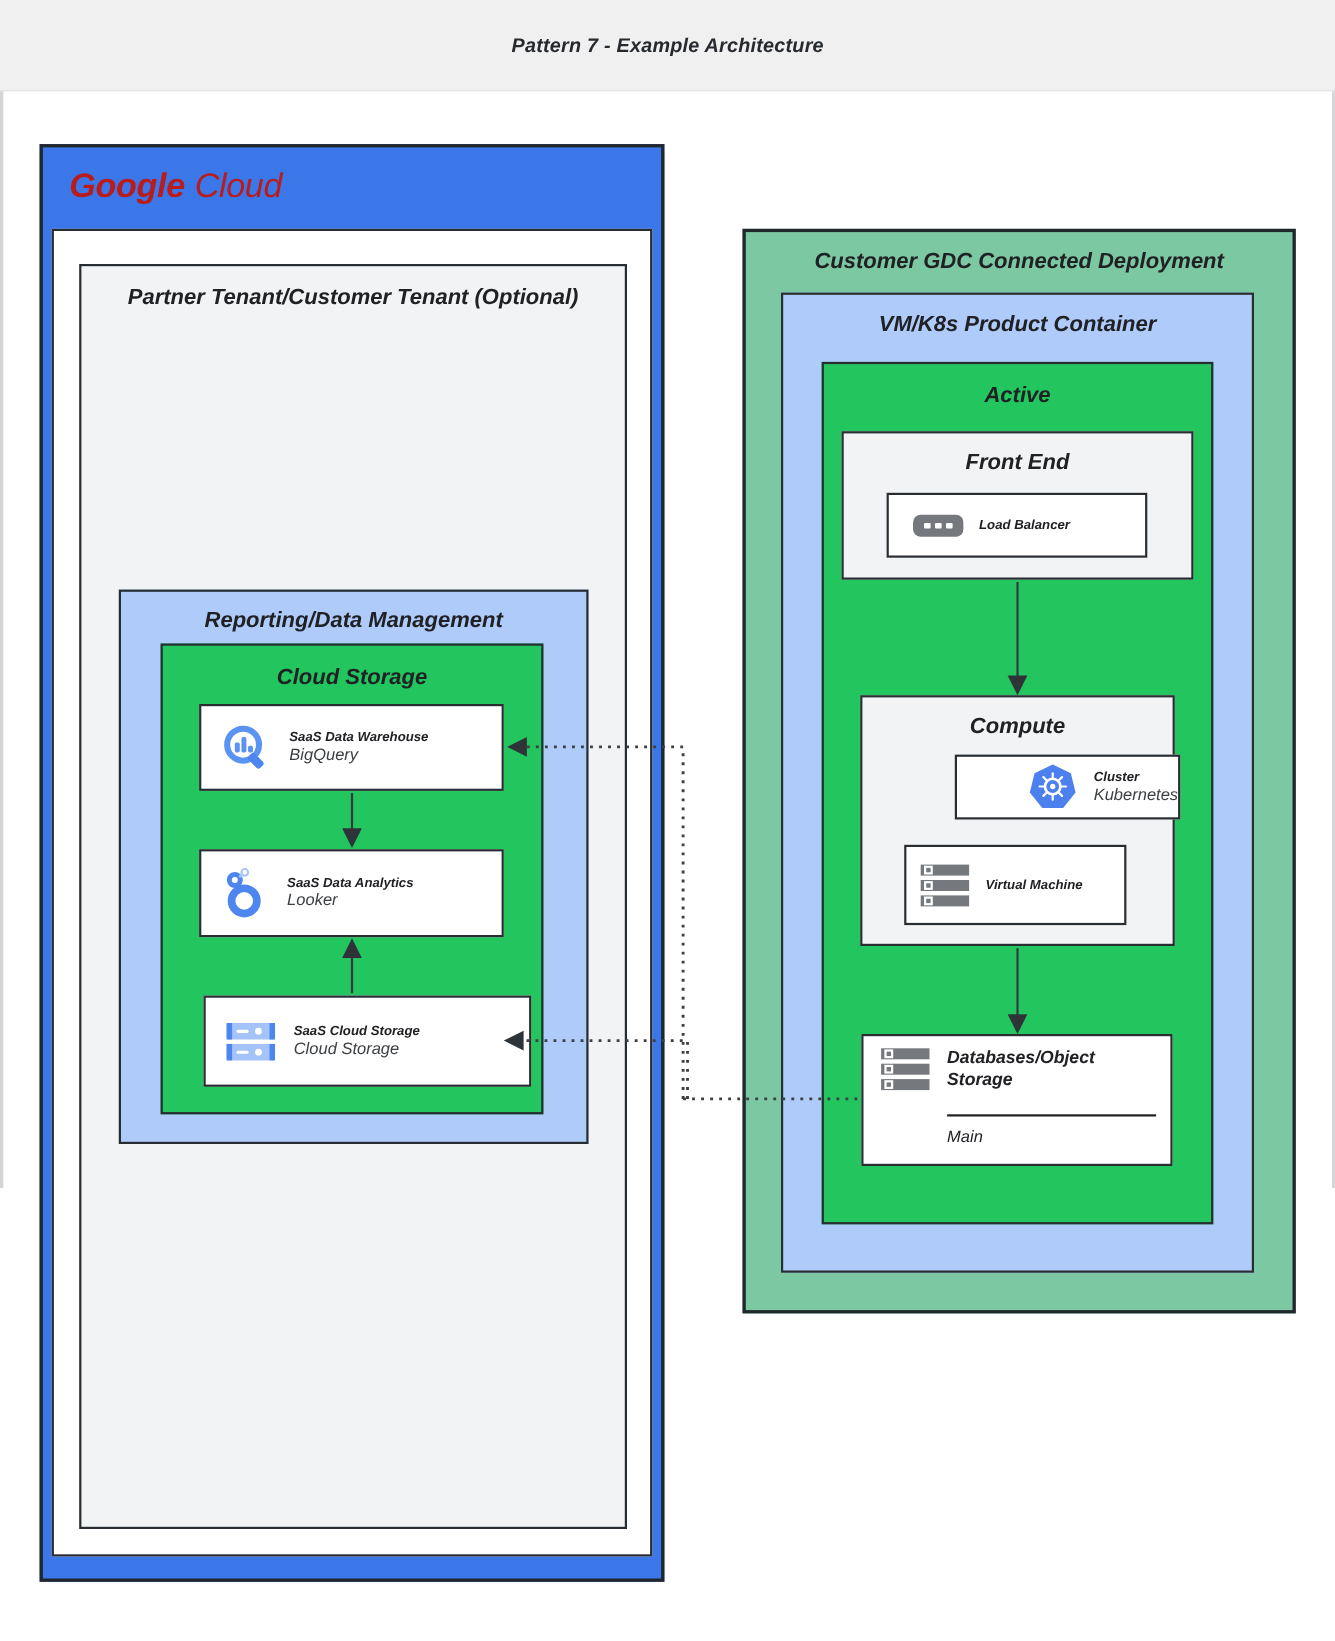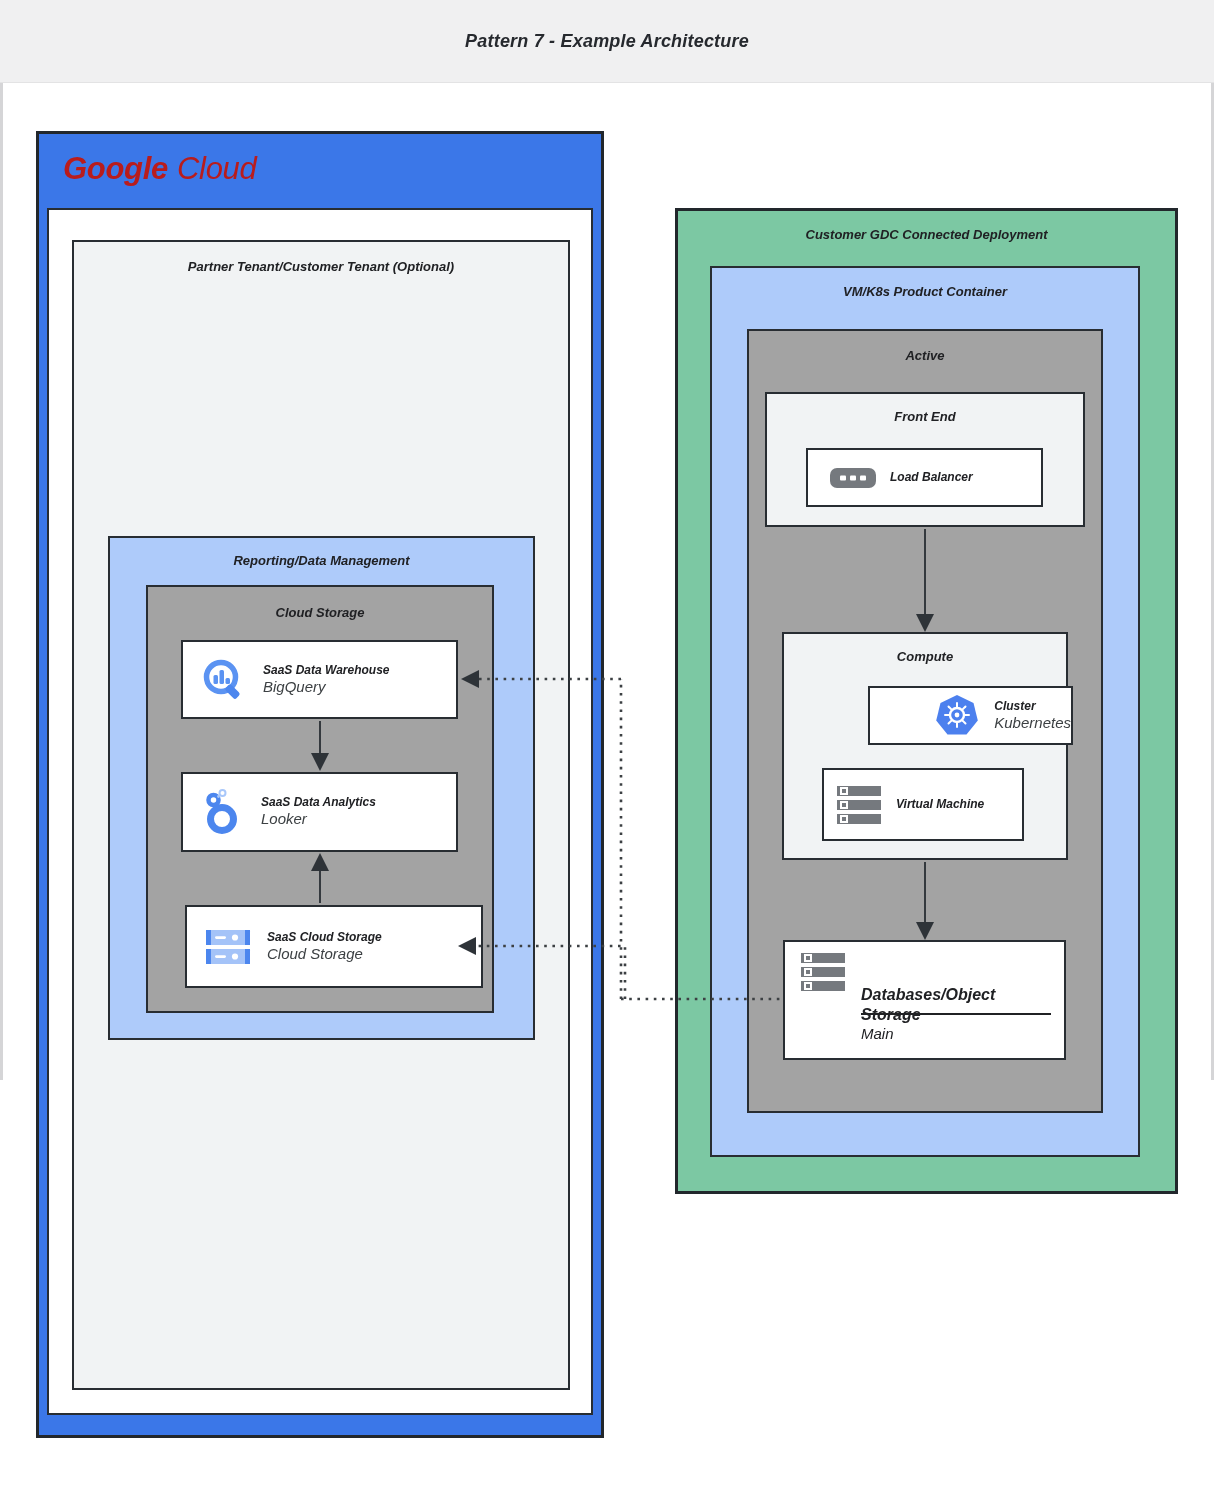--- a/index.html
+++ b/index.html
@@ -8,29 +8,29 @@
     font-family:"Liberation Sans",sans-serif;color:#202124;font-style:italic;
   }
   .abs{position:absolute;box-sizing:border-box;}
   .titlebar{
     left:0;top:0;width:1214px;height:83px;background:#f0f0f1;border-bottom:1px solid #e3e3e4;
     display:flex;align-items:center;justify-content:center;
   }
   .titlebar .title{font-size:18px;font-weight:700;color:#26292e;letter-spacing:.2px;}
   .edge-tick{background:#d5d5d7;width:3px;}
   .zone{border:2px solid #282d32;}
-  .zone-label{display:block;text-align:center;font-weight:700;font-size:13px;color:#202124;}
+  .zone-label{display:block;text-align:center;font-weight:700;font-size:20px;color:#202124;}
   .gc-box{background:#3b77e8;border:3px solid #22272c;}
   .logo{font-size:31px;color:#b91c1c;letter-spacing:-.3px;white-space:nowrap;}
   .logo .g{font-weight:600;}
   .logo .c{font-weight:400;margin-left:9px;}
   .white-wrap{background:#ffffff;}
   .lgray{background:#f1f3f4;}
   .lblue{background:#aecbfa;}
-  .mgray{background:#a3a3a3;}
+  .mgray{background:#22c55e;}
   .green{background:#7cc8a3;border:3px solid #22272c;}
   .node{
     background:#ffffff;border:2px solid #282d32;
     display:flex;align-items:center;gap:16px;padding-left:18px;
   }
   .node .txt{display:flex;flex-direction:column;line-height:1.25;}
   .node .t{font-weight:700;font-size:12px;color:#202124;}
   .node .s{font-weight:400;font-size:15px;color:#3c4043;}
   .overlay{left:0;top:0;pointer-events:none;}
   .db-title{font-weight:700;font-size:16px;line-height:1.25;color:#202124;}
@@ -200,21 +200,21 @@
     </g>
     <g>
       <rect x="1" y="15" width="44" height="10" fill="#75797e"></rect>
       <rect x="5" y="17" width="6" height="6" fill="none" stroke="#ffffff" stroke-width="2"></rect>
     </g>
     <g>
       <rect x="1" y="29" width="44" height="10" fill="#75797e"></rect>
       <rect x="5" y="31" width="6" height="6" fill="none" stroke="#ffffff" stroke-width="2"></rect>
     </g>
   </svg>
-  <div class="abs db-title" style="left:861px;top:952px;width:195px;margin-top:33px;">Databases/Object Storage</div>
+  <div class="abs db-title" style="left:861px;top:952px;width:195px;">Databases/Object Storage</div>
   <div class="abs db-divider" style="left:861px;top:1013px;width:190px;height:0;"></div>
   <div class="abs db-main" style="left:861px;top:1025px;">Main</div>
 
   <svg class="abs overlay" width="1214" height="1492" viewBox="0 0 1214 1492">
 
     <g stroke="#34393e" stroke-width="2" fill="none">
       <path d="M320 721 V 756"></path>
       <path d="M320 903 V 868"></path>
       <path d="M925 529 V 617"></path>
       <path d="M925 862 V 925"></path>

